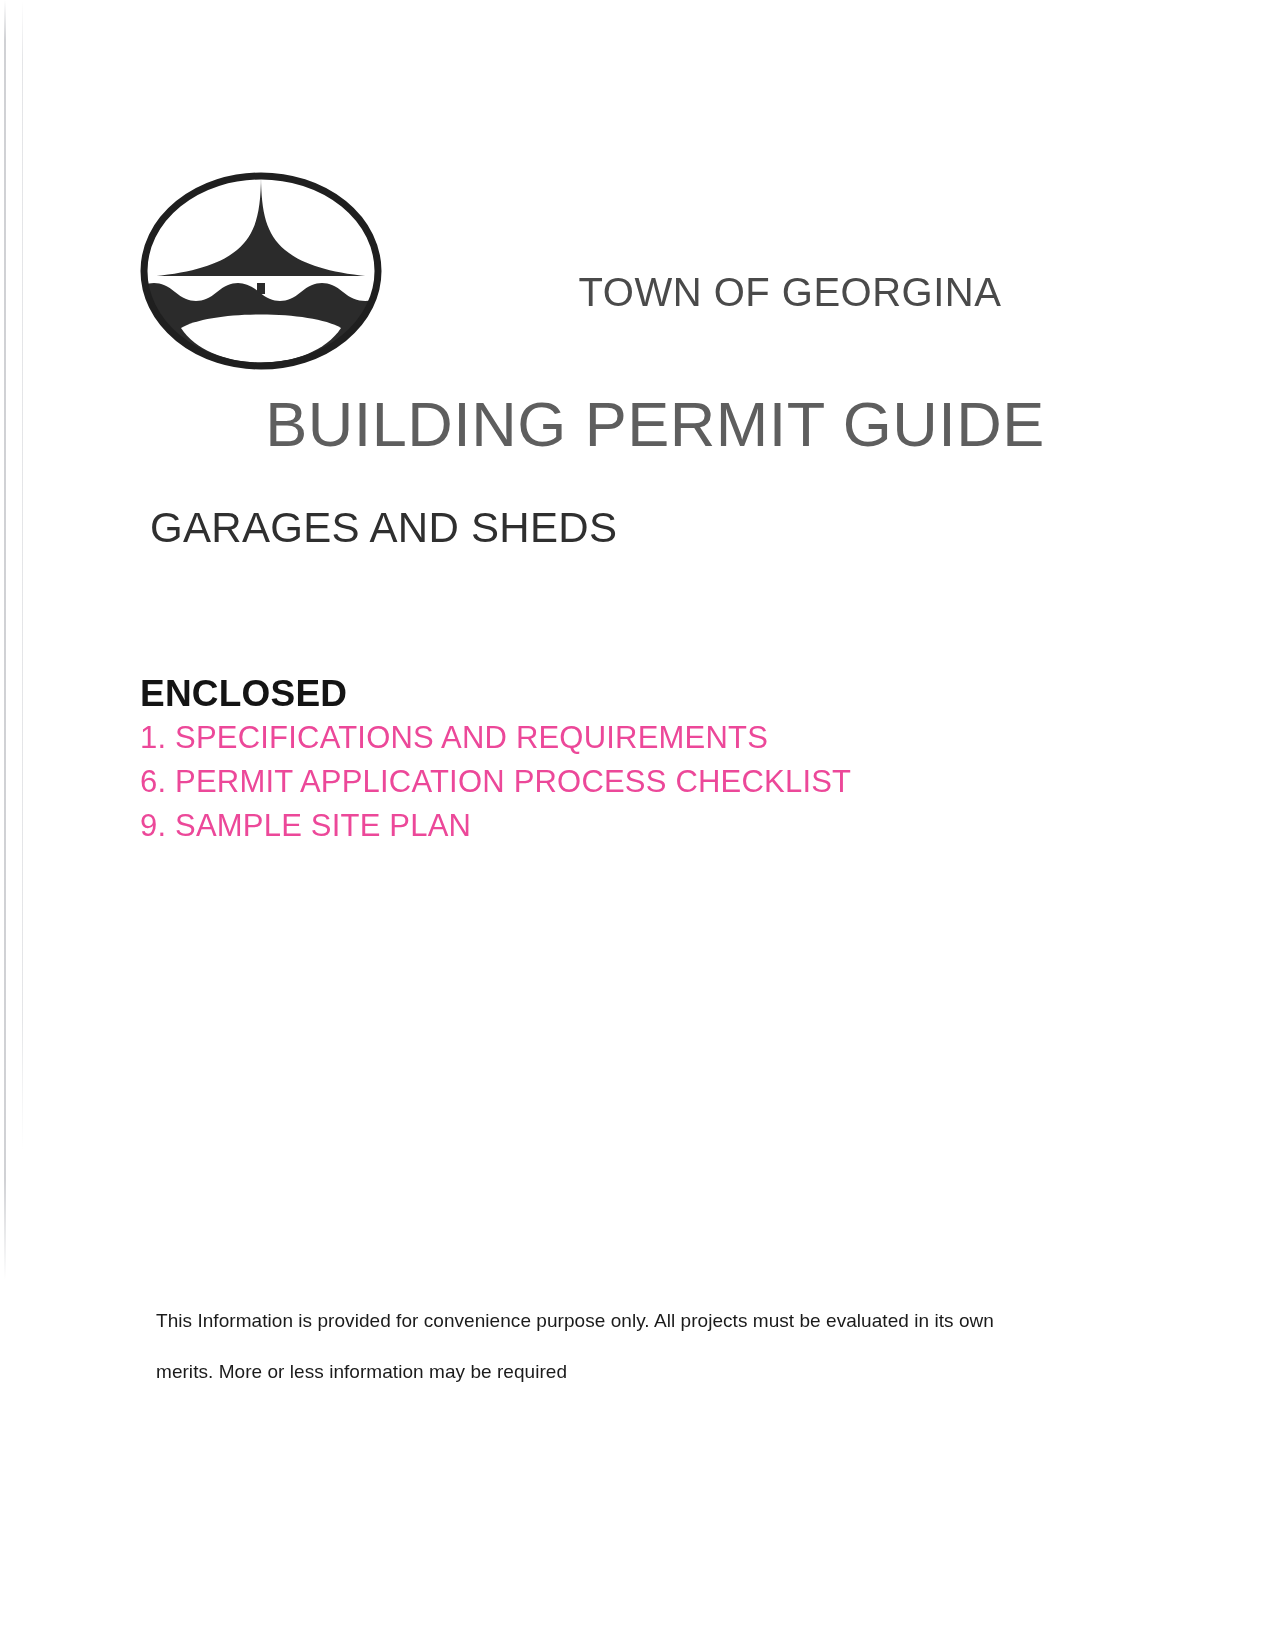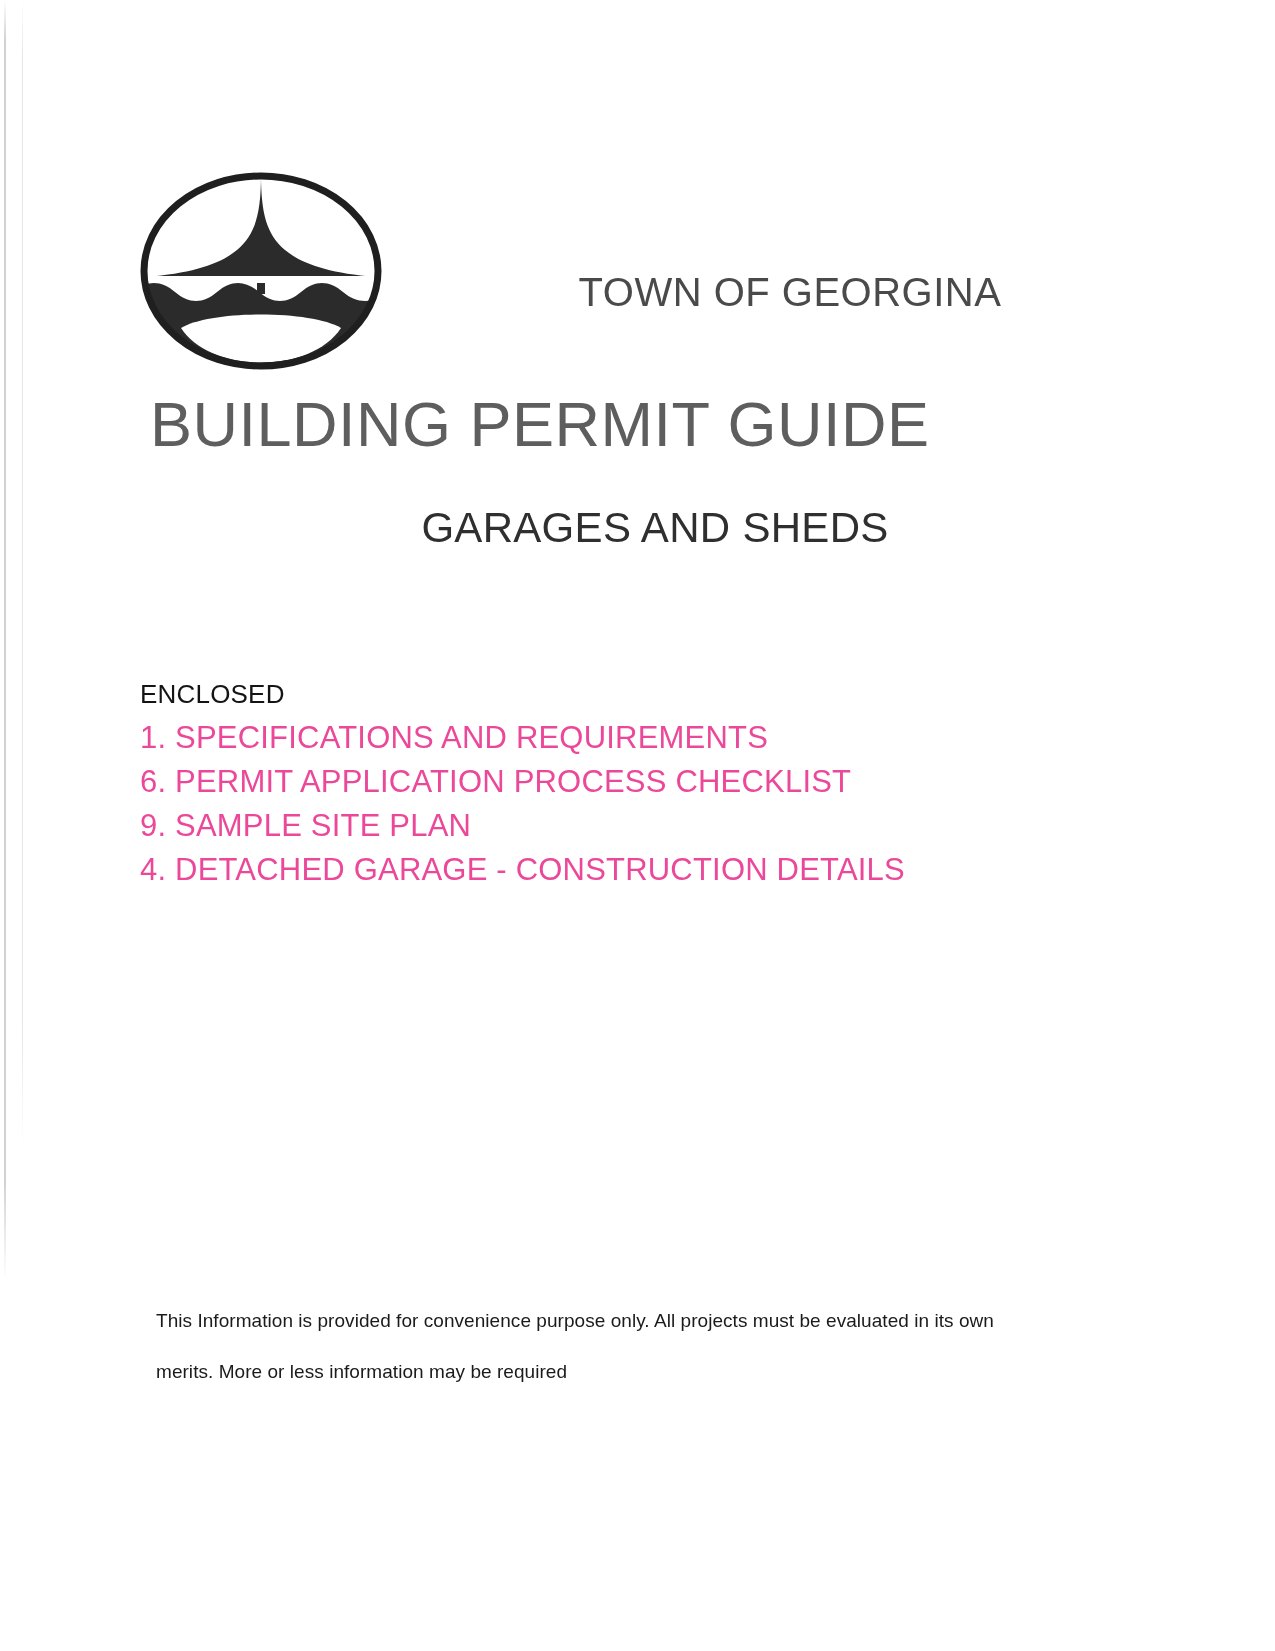--- a/index.html
+++ b/index.html
@@ -78,53 +78,55 @@
     color: #4a4a4a;
     font-weight: 400;
     white-space: nowrap;
   }
 
   .main-title {
     position: absolute;
     left: 150px;
     top: 388px;
     width: 1010px;
+    text-align: center;
     font-size: 63px;
     letter-spacing: 0.5px;
     color: #5e5e5e;
     font-weight: 400;
     white-space: nowrap;
   }
 
   .sub-title {
     position: absolute;
     left: 150px;
     top: 504px;
     width: 1010px;
-    text-align: center;
+    text-align: left;
     font-size: 42px;
     letter-spacing: 0.3px;
     color: #2f2f2f;
     font-weight: 400;
     white-space: nowrap;
   }
 
   
   .enclosed-block {
     position: absolute;
     left: 140px;
     top: 672px;
     width: 960px;
   }
   .enclosed-heading {
-    font-size: 26px;
+    font-size: 37px;
     color: #141414;
     line-height: 44px;
     letter-spacing: 0.2px;
     white-space: nowrap;
+    font-weight: bold;
   }
   .enclosed-list {
     list-style: none;
     margin: 0;
     padding: 0;
   }
   .enclosed-list li {
     font-size: 31px;
     color: #ec4899;
     line-height: 44px;
@@ -203,21 +205,20 @@
     <div class="sub-title">GARAGES AND SHEDS</div>
   </div>
 
   <div class="enclosed-block">
     <div class="enclosed-heading">ENCLOSED</div>
 
     <ul class="enclosed-list">
       <li>1. SPECIFICATIONS AND REQUIREMENTS</li>
       <li>6. PERMIT APPLICATION PROCESS CHECKLIST</li>
       <li>9. SAMPLE SITE PLAN</li>
-      <li>4. DETACHED GARAGE - CONSTRUCTION DETAILS</li>
     </ul>
   </div>
 
   <div class="disclaimer">
     <p>This Information is provided for convenience purpose only. All projects must be evaluated in its own</p>
     <p>merits. More or less information may be required</p>
   </div>
 
 </div>
 

